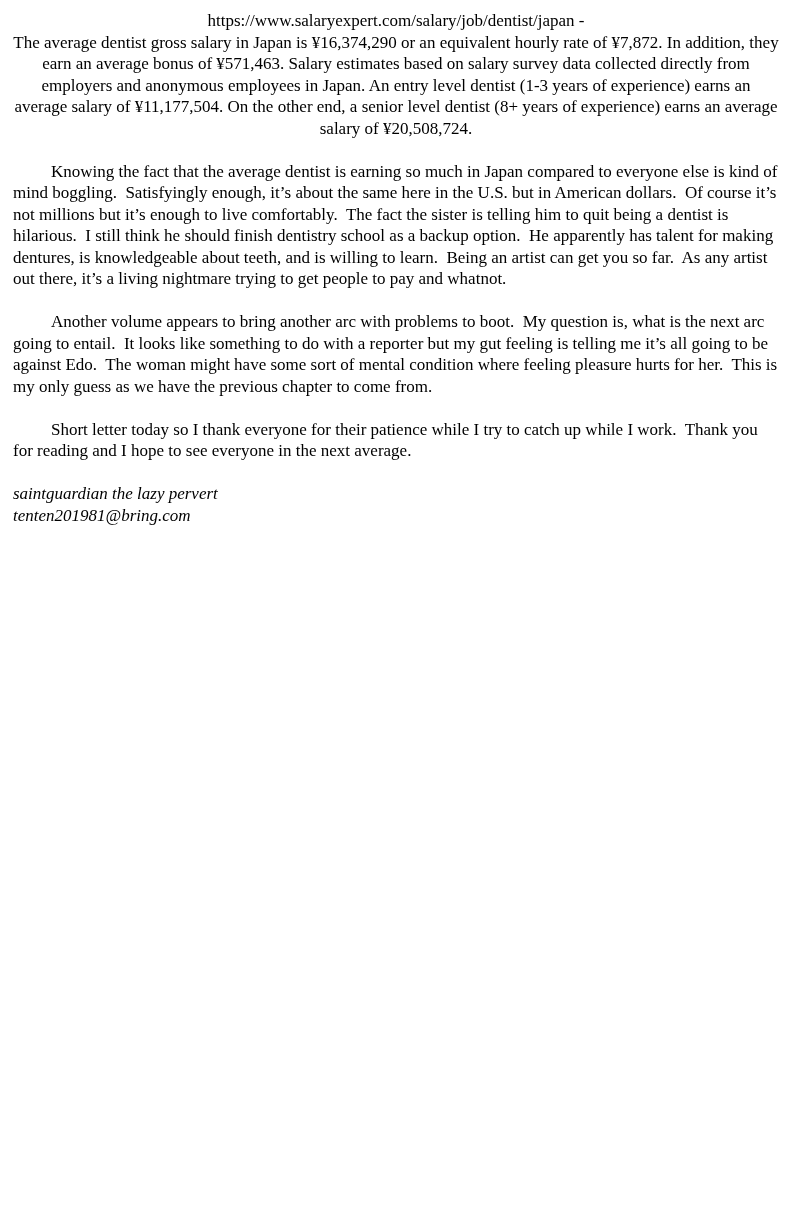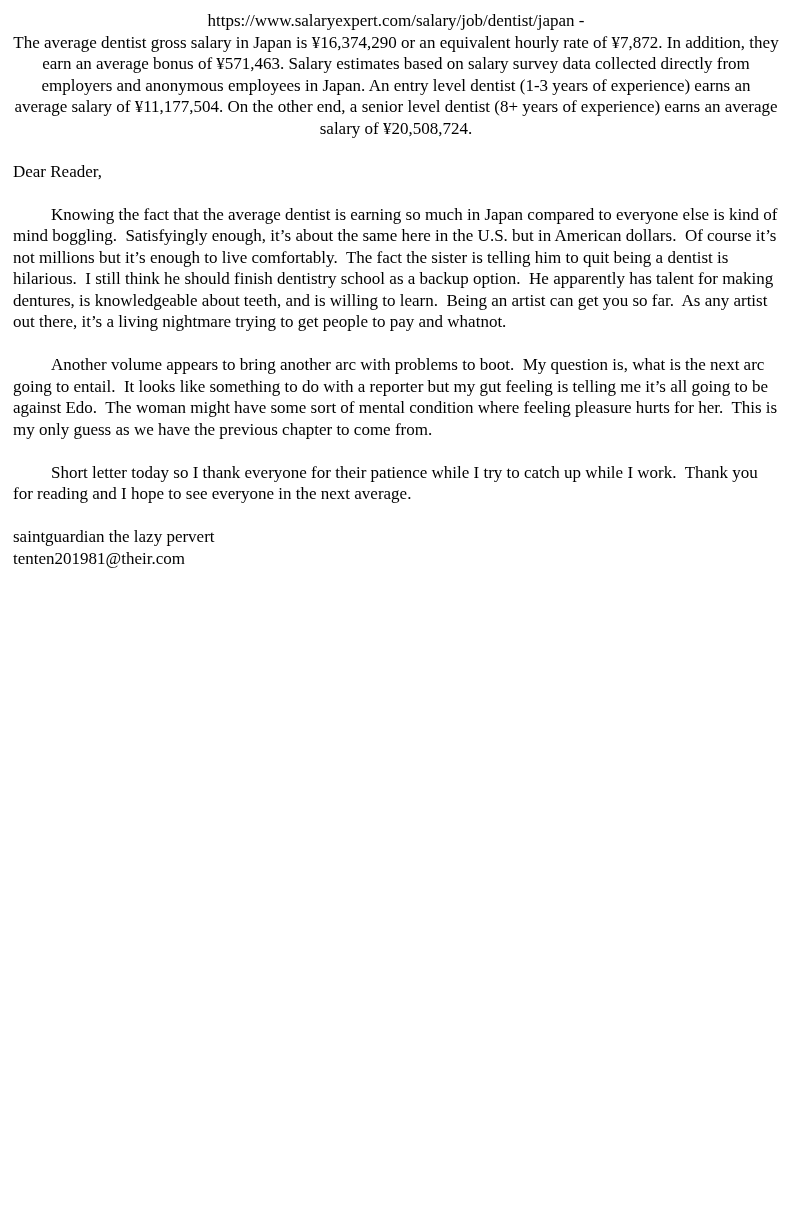--- a/index.html
+++ b/index.html
@@ -31,39 +31,39 @@
   }
   p {
     margin: 0 0 21.5px 0;
     white-space: pre-wrap;
   }
   .body-para {
     text-indent: 38px;
   }
   .signature-block div {
     white-space: pre-wrap;
+    font-style: italic;
   }
 </style>
 </head>
 <body>
 
 <div class="page">
 
   <div class="header-block">
     <div class="header-line">https://www.salaryexpert.com/salary/job/dentist/japan -</div>
     <div class="header-line">The average dentist gross salary in Japan is ¥16,374,290 or an equivalent hourly rate of ¥7,872. In addition, they earn an average bonus of ¥571,463. Salary estimates based on salary survey data collected directly from employers and anonymous employees in Japan. An entry level dentist (1-3 years of experience) earns an average salary of ¥11,177,504. On the other end, a senior level dentist (8+ years of experience) earns an average salary of ¥20,508,724.</div>
   </div>
 
-  <p>Dear Reader,</p>
 
   <p class="body-para">Knowing the fact that the average dentist is earning so much in Japan compared to everyone else is kind of mind boggling.  Satisfyingly enough, it’s about the same here in the U.S. but in American dollars.  Of course it’s not millions but it’s enough to live comfortably.  The fact the sister is telling him to quit being a dentist is hilarious.  I still think he should finish dentistry school as a backup option.  He apparently has talent for making dentures, is knowledgeable about teeth, and is willing to learn.  Being an artist can get you so far.  As any artist out there, it’s a living nightmare trying to get people to pay and whatnot.</p>
 
   <p class="body-para">Another volume appears to bring another arc with problems to boot.  My question is, what is the next arc going to entail.  It looks like something to do with a reporter but my gut feeling is telling me it’s all going to be against Edo.  The woman might have some sort of mental condition where feeling pleasure hurts for her.  This is my only guess as we have the previous chapter to come from.</p>
 
   <p class="body-para">Short letter today so I thank everyone for their patience while I try to catch up while I work.  Thank you for reading and I hope to see everyone in the next average.</p>
 
 
   <div class="signature-block">
     <div>saintguardian the lazy pervert</div>
-    <div>tenten201981@their.com</div>
+    <div>tenten201981@bring.com</div>
   </div>
 
 </div>
 
 </body></html>

